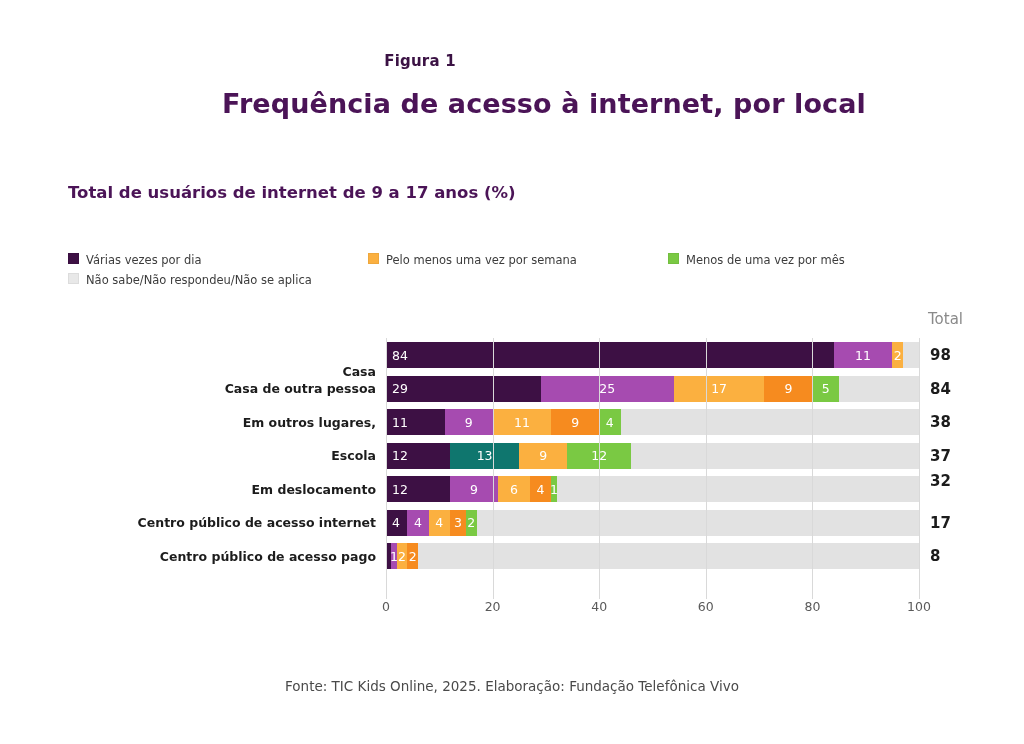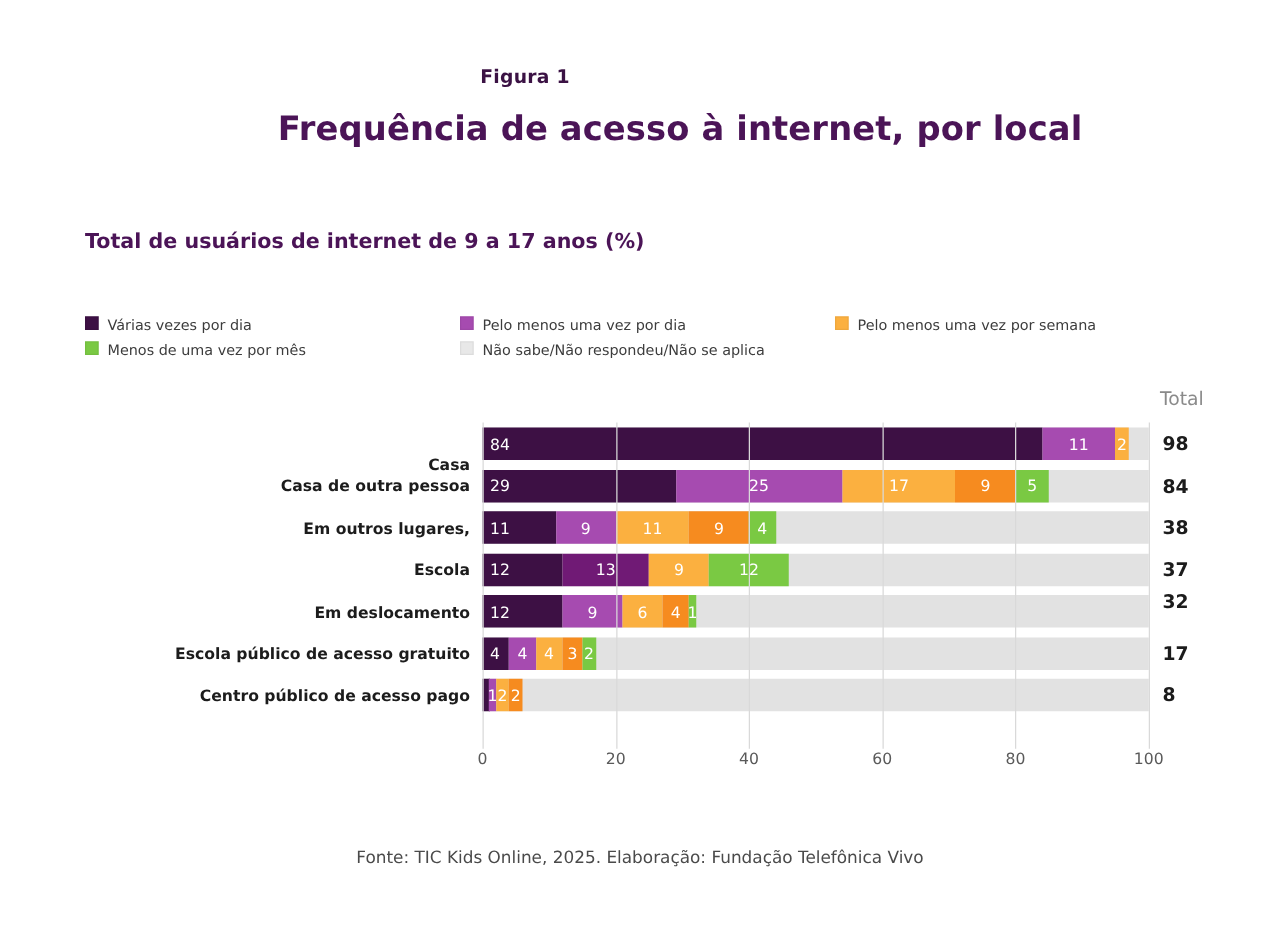--- a/index.html
+++ b/index.html
@@ -206,24 +206,20 @@
 <div class="figure-label">Figura 1</div>
 <div class="figure-title">Frequência de acesso à internet, por local</div>
 <div class="subtitle">Total de usuários de internet de 9 a 17 anos (%)</div>
 
 <div class="legend" id="legend">
     <div class="legend-item">
       <span class="legend-swatch" style="background: rgb(61, 16, 68);"></span>
       <span class="legend-text">Várias vezes por dia</span>
     </div>
     <div class="legend-item">
-      <span class="legend-swatch" style="background: rgb(166, 75, 176);"></span>
-      <span class="legend-text">Pelo menos uma vez por dia</span>
-    </div>
-    <div class="legend-item">
       <span class="legend-swatch" style="background: rgb(251, 176, 64);"></span>
       <span class="legend-text">Pelo menos uma vez por semana</span>
     </div>
     <div class="legend-item">
       <span class="legend-swatch" style="background: rgb(122, 201, 67);"></span>
       <span class="legend-text">Menos de uma vez por mês</span>
     </div>
     <div class="legend-item">
       <span class="legend-swatch" style="background: rgb(232, 232, 232);"></span>
       <span class="legend-text">Não sabe/Não respondeu/Não se aplica</span>
@@ -252,21 +248,21 @@
           <div class="row-track"></div>
           <div class="seg" style="left: 0px; width: 58.63px; background: rgb(61, 16, 68); justify-content: flex-start; padding-left: 6px;">11</div>
           <div class="seg" style="left: 58.63px; width: 47.97px; background: rgb(166, 75, 176);">9</div>
           <div class="seg" style="left: 106.6px; width: 58.63px; background: rgb(251, 176, 64);">11</div>
           <div class="seg" style="left: 165.23px; width: 47.97px; background: rgb(246, 139, 31);">9</div>
           <div class="seg" style="left: 213.2px; width: 21.32px; background: rgb(122, 201, 67);">4</div>
         </div>
         <div class="row" style="top: 104.5px;">
           <div class="row-track"></div>
           <div class="seg" style="left: 0px; width: 63.96px; background: rgb(61, 16, 68); justify-content: flex-start; padding-left: 6px;">12</div>
-          <div class="seg" style="left: 63.96px; width: 69.29px; background: #701a75;">13</div>
+          <div class="seg" style="left: 63.96px; width: 69.29px; background: #0f766e;">13</div>
           <div class="seg" style="left: 133.25px; width: 47.97px; background: rgb(251, 176, 64);">9</div>
           <div class="seg" style="left: 181.22px; width: 63.96px; background: rgb(122, 201, 67);">12</div>
         </div>
         <div class="row" style="top: 138px;">
           <div class="row-track"></div>
           <div class="seg" style="left: 0px; width: 63.96px; background: rgb(61, 16, 68); justify-content: flex-start; padding-left: 6px;">12</div>
           <div class="seg" style="left: 63.96px; width: 47.97px; background: rgb(166, 75, 176);">9</div>
           <div class="seg" style="left: 111.93px; width: 31.98px; background: rgb(251, 176, 64);">6</div>
           <div class="seg" style="left: 143.91px; width: 21.32px; background: rgb(246, 139, 31);">4</div>
           <div class="seg" style="left: 165.23px; width: 5.33px; background: rgb(122, 201, 67);">1</div>
@@ -304,21 +300,21 @@
       <div class="row-label" style="top: 93px;">
         <span>Em outros lugares,</span>
       </div>
       <div class="row-label" style="top: 126.5px;">
         <span>Escola</span>
       </div>
       <div class="row-label" style="top: 160px;">
         <span>Em deslocamento</span>
       </div>
       <div class="row-label" style="top: 193.5px;">
-        <span>Escola público de acesso gratuito</span>
+        <span>Centro público de acesso internet</span>
       </div>
       <div class="row-label" style="top: 227px;">
         <span>Centro público de acesso pago</span>
       </div>
     </div>
   <div id="totals">
       <div class="total-value" style="top: 26px;">98</div>
       <div class="total-value" style="top: 59.5px;">84</div>
       <div class="total-value" style="top: 93px;">38</div>
       <div class="total-value" style="top: 126.5px;">37</div>

